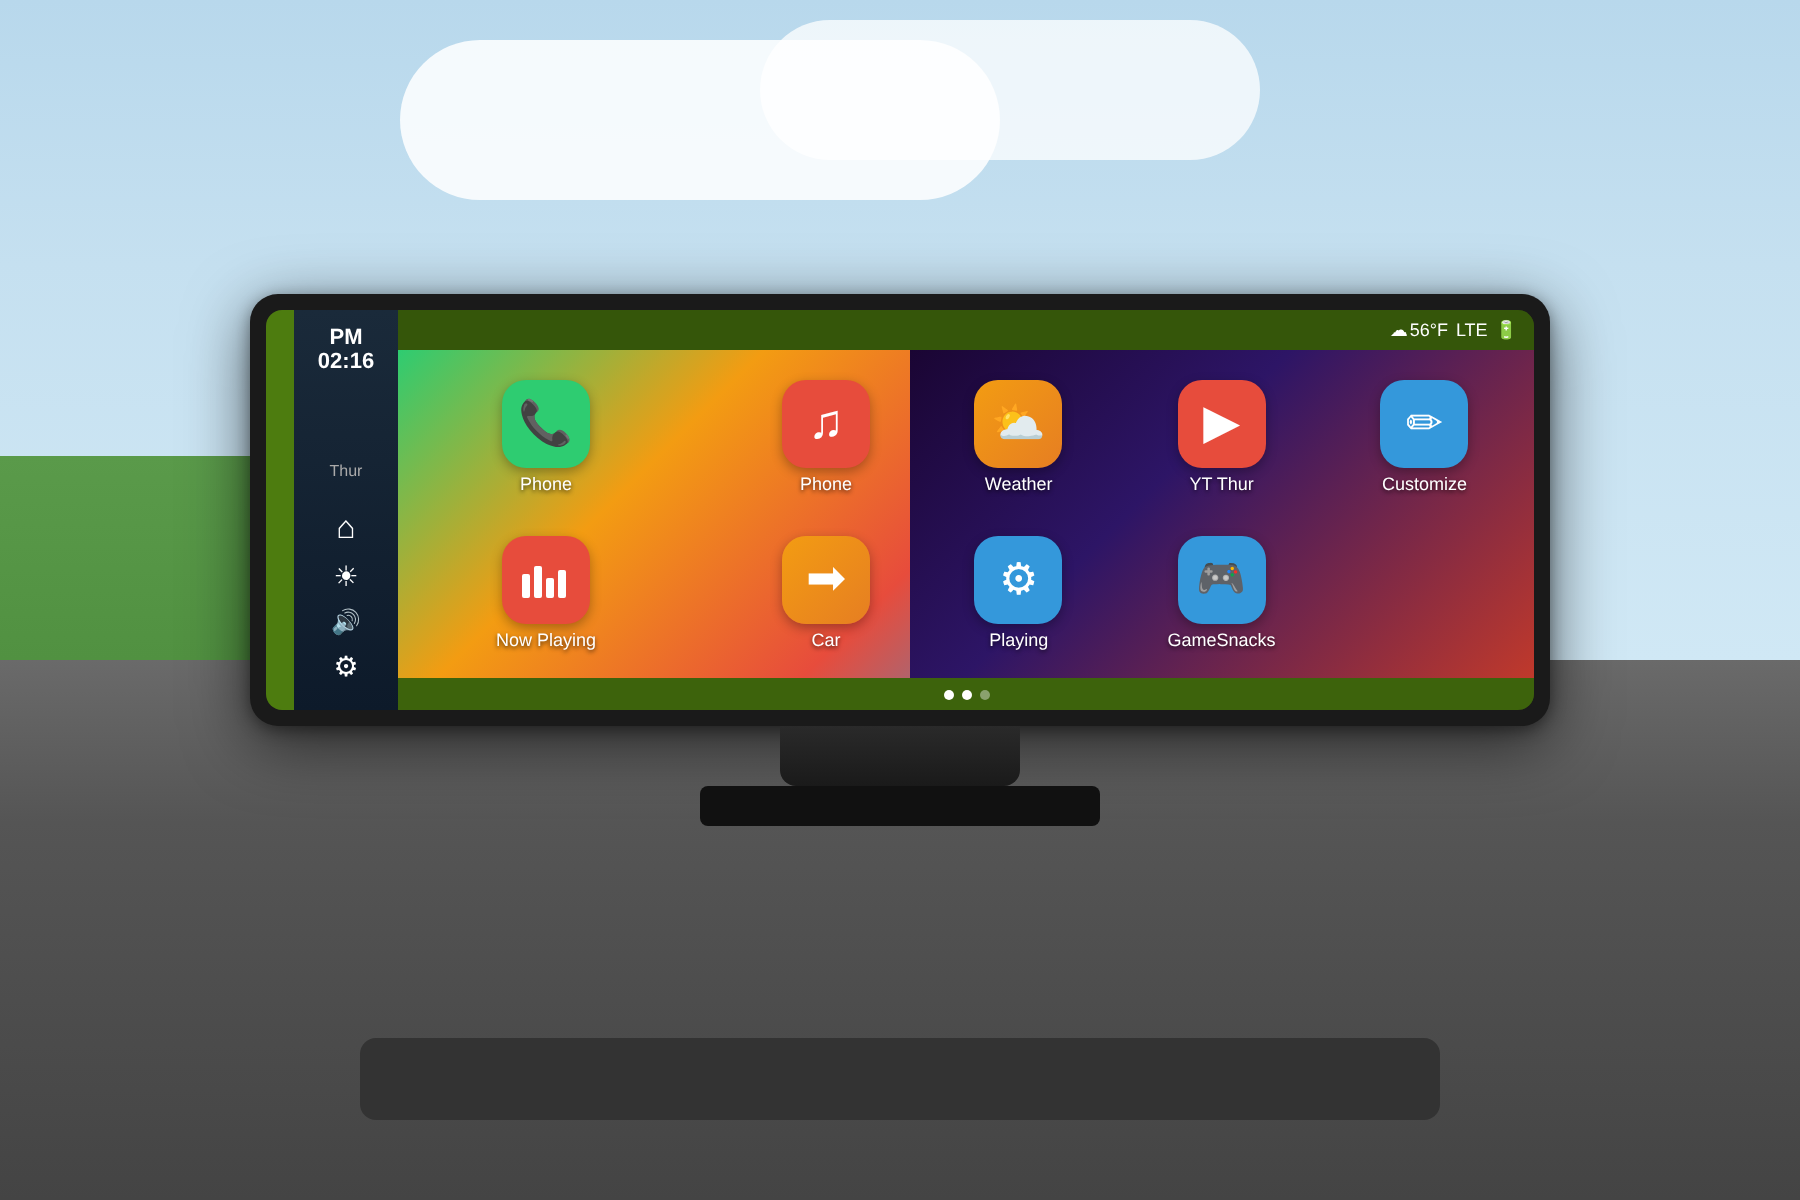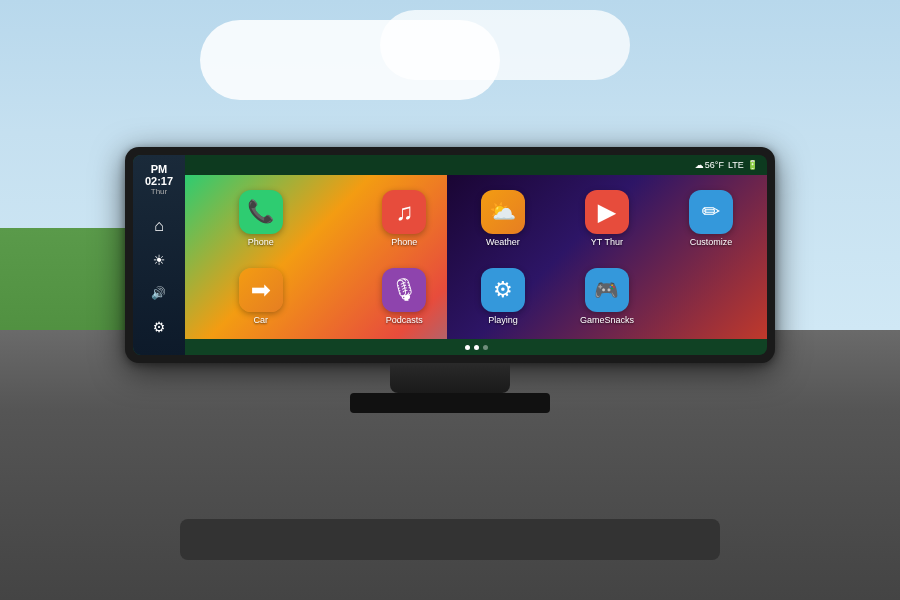--- a/index.html
+++ b/index.html
@@ -76,41 +76,42 @@
     }
 
     
     .screen {
       width: 100%;
       height: 200px;
       border-radius: 8px;
       overflow: hidden;
       display: flex;
       position: relative;
-      background: #14532d;
+      background: #4d7c0f;
+      padding-left: 14px;
     }
 
     
     .sidebar {
       width: 52px;
       background: linear-gradient(180deg, #1a2a3a 0%, #0d1a2a 100%);
       display: flex;
       flex-direction: column;
       align-items: center;
       padding: 8px 0;
       flex-shrink: 0;
     }
     .time-display {
       text-align: center; margin-bottom: 8px;
     }
     .time-display .time {
       color: white; font-size: 11px; font-weight: bold; line-height: 1.1;
     }
     .time-display .date {
-      color: #aaa; font-size: 8px;
+      color: #aaa; font-size: 8px; margin-top: 44px;
     }
     .sidebar-icon {
       width: 32px; height: 32px;
       border-radius: 8px;
       display: flex; align-items: center; justify-content: center;
       margin-bottom: 6px;
       color: white; font-size: 14px;
       cursor: pointer;
     }
 
@@ -264,21 +265,21 @@
 </div>
 
 <div class="device-mount">
   <div class="screen-bezel">
     <div class="screen">
 
       <div class="sidebar">
         <div class="time-display">
           <div class="time-display">
             <div class="time">PM</div>
-            <div class="time">02:17</div>
+            <div class="time">02:16</div>
             <div class="date">Thur</div>
           </div>
         </div>
         <div class="sidebar-icon" style="font-size:16px;">⌂</div>
         <div class="sidebar-icon">☀</div>
         <div class="sidebar-icon" style="font-size:12px;">🔊</div>
         <div class="sidebar-icon">⚙</div>
       </div>
 
       <div class="main-content">
@@ -305,20 +306,31 @@
             </div>
             <div class="app-icon">
               <div class="app-icon-img icon-maps">🗺</div>
               <span class="app-label">Maps</span>
             </div>
 
             <div class="app-icon" style="overflow:hidden;">
               <div class="app-icon-img" style="background:linear-gradient(135deg,#1abc9c,#16a085);"></div>
             </div>
             <div class="app-icon">
+              <div class="app-icon-img icon-nowplaying" style="color:white;">
+                <svg width="28" height="22" viewBox="0 0 28 22">
+                    <rect x="2" y="8" width="4" height="12" fill="white" rx="1"></rect>
+                    <rect x="8" y="4" width="4" height="16" fill="white" rx="1"></rect>
+                    <rect x="14" y="10" width="4" height="10" fill="white" rx="1"></rect>
+                    <rect x="20" y="6" width="4" height="14" fill="white" rx="1"></rect>
+                  </svg>
+              </div>
+              <span class="app-label">Now Playing</span>
+            </div>
+            <div class="app-icon">
               <div class="app-icon-img icon-car" style="color:white;font-size:24px;">➡</div>
               <span class="app-label">Car</span>
             </div>
             <div class="app-icon">
               <div class="app-icon-img icon-podcasts" style="color:white;font-size:22px;">🎙</div>
               <span class="app-label">Podcasts</span>
             </div>
           </div>
 
           <div class="page2" style="left:auto;right:0;width:55%;">

